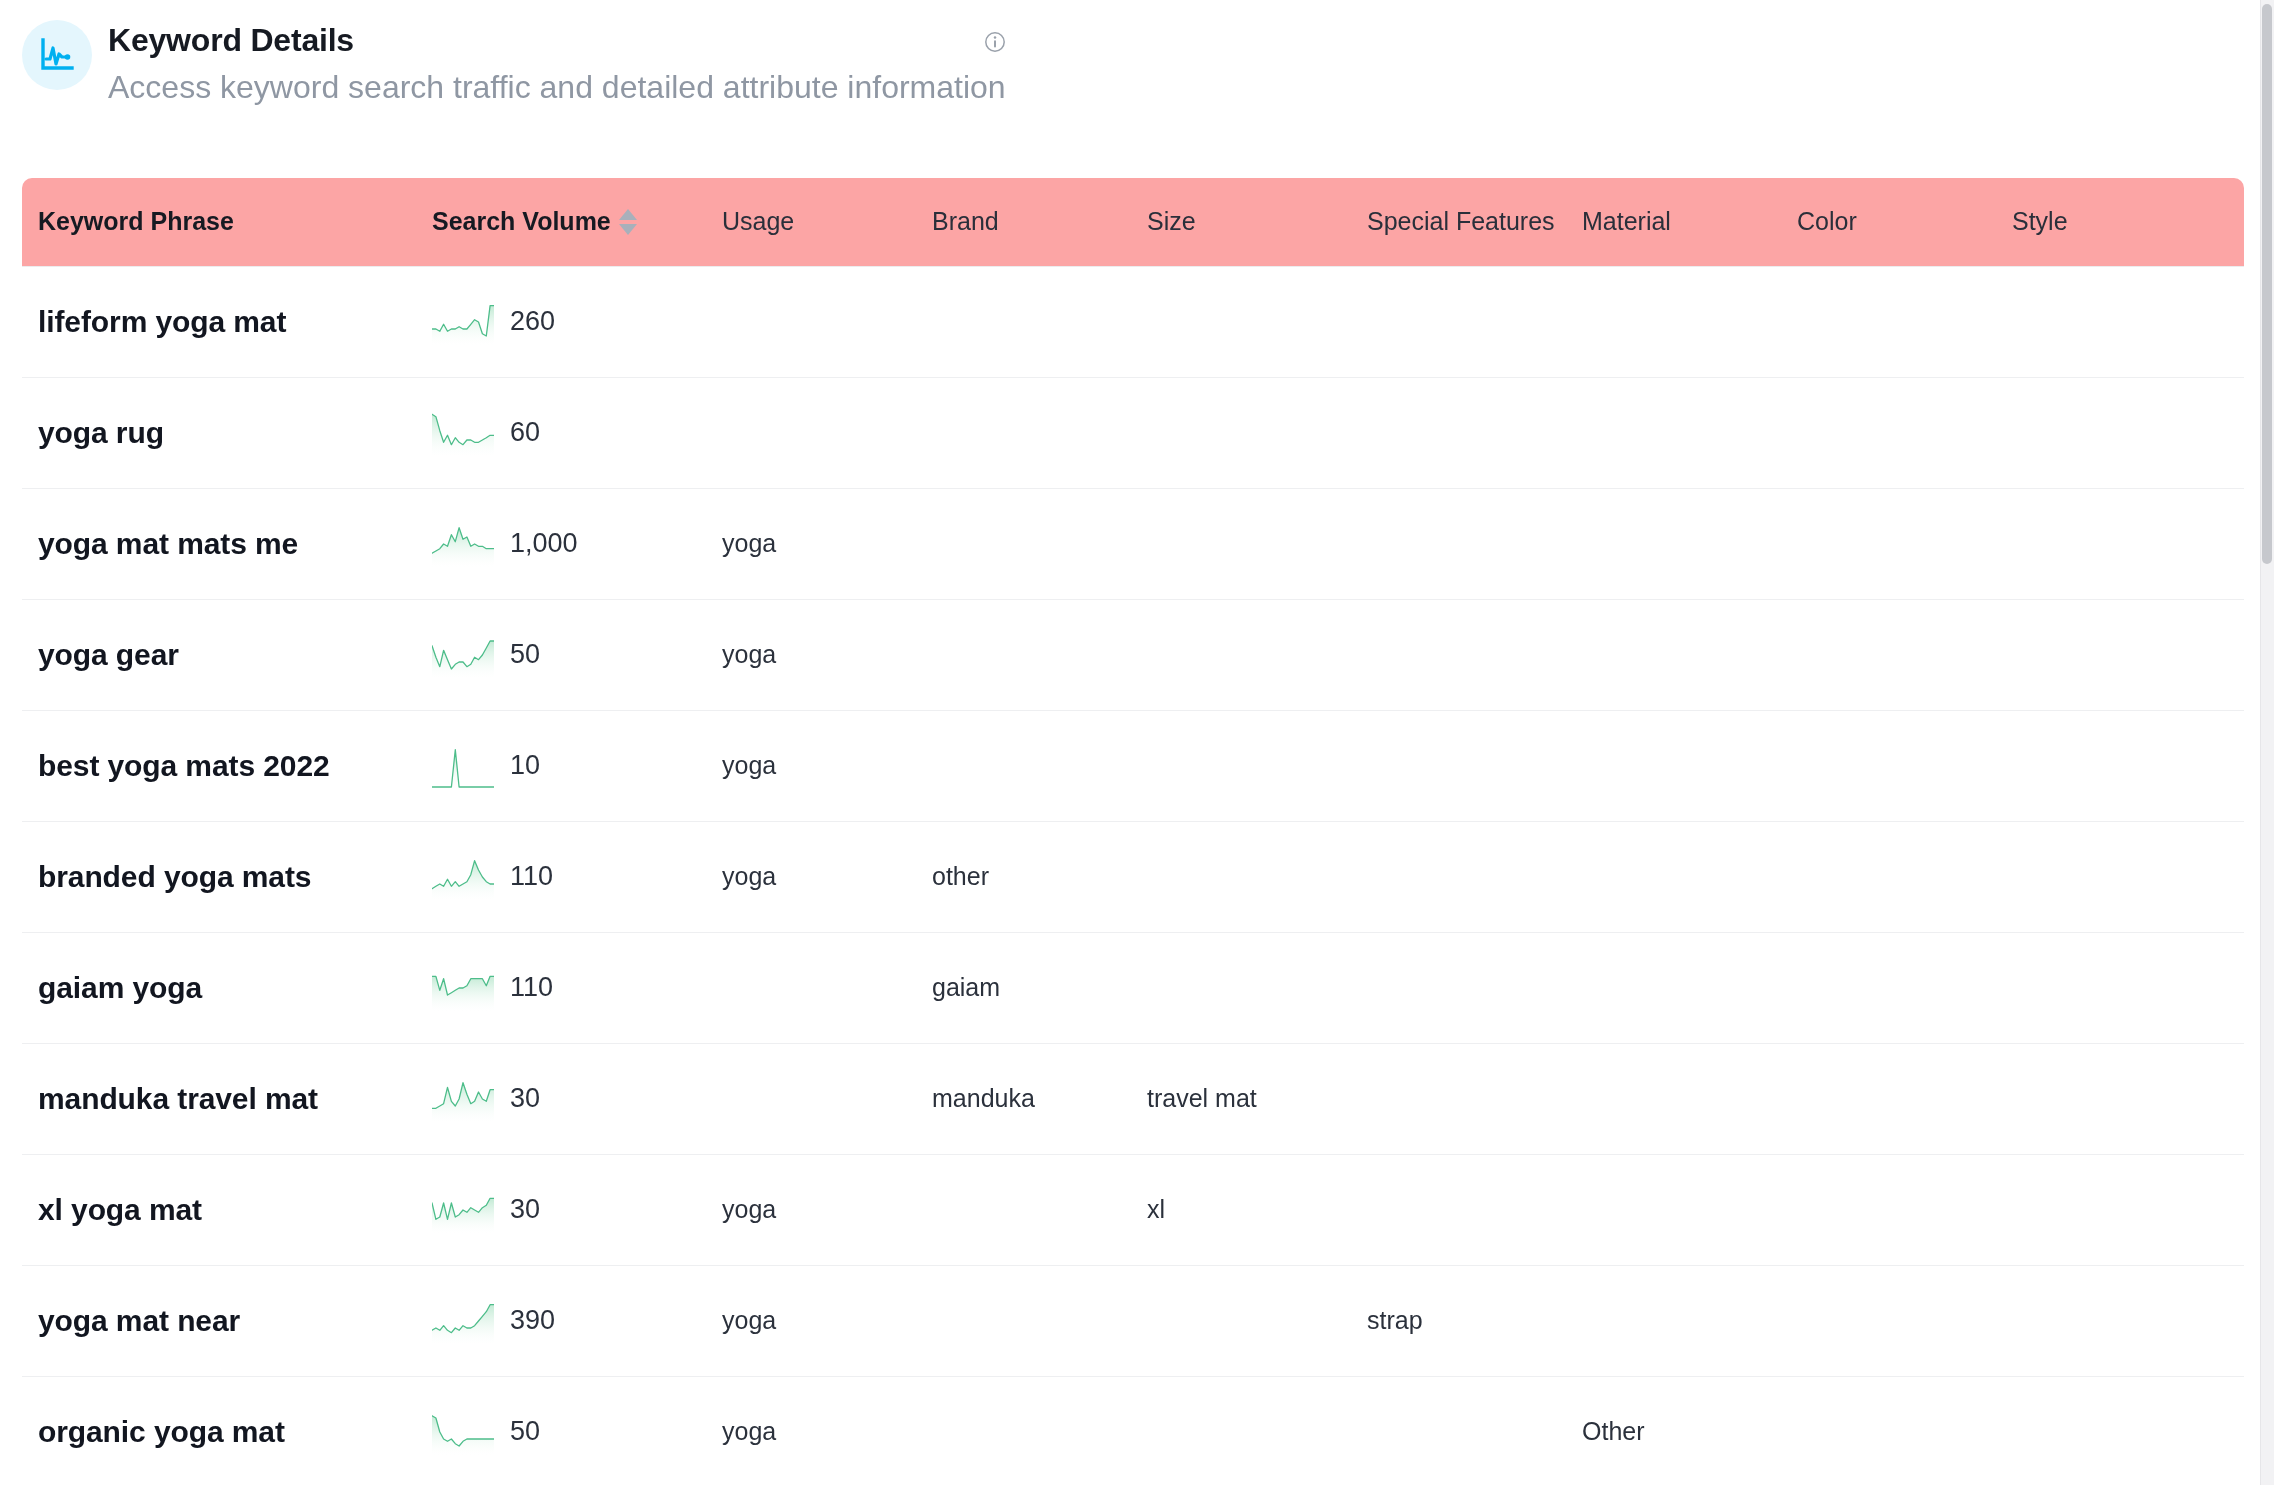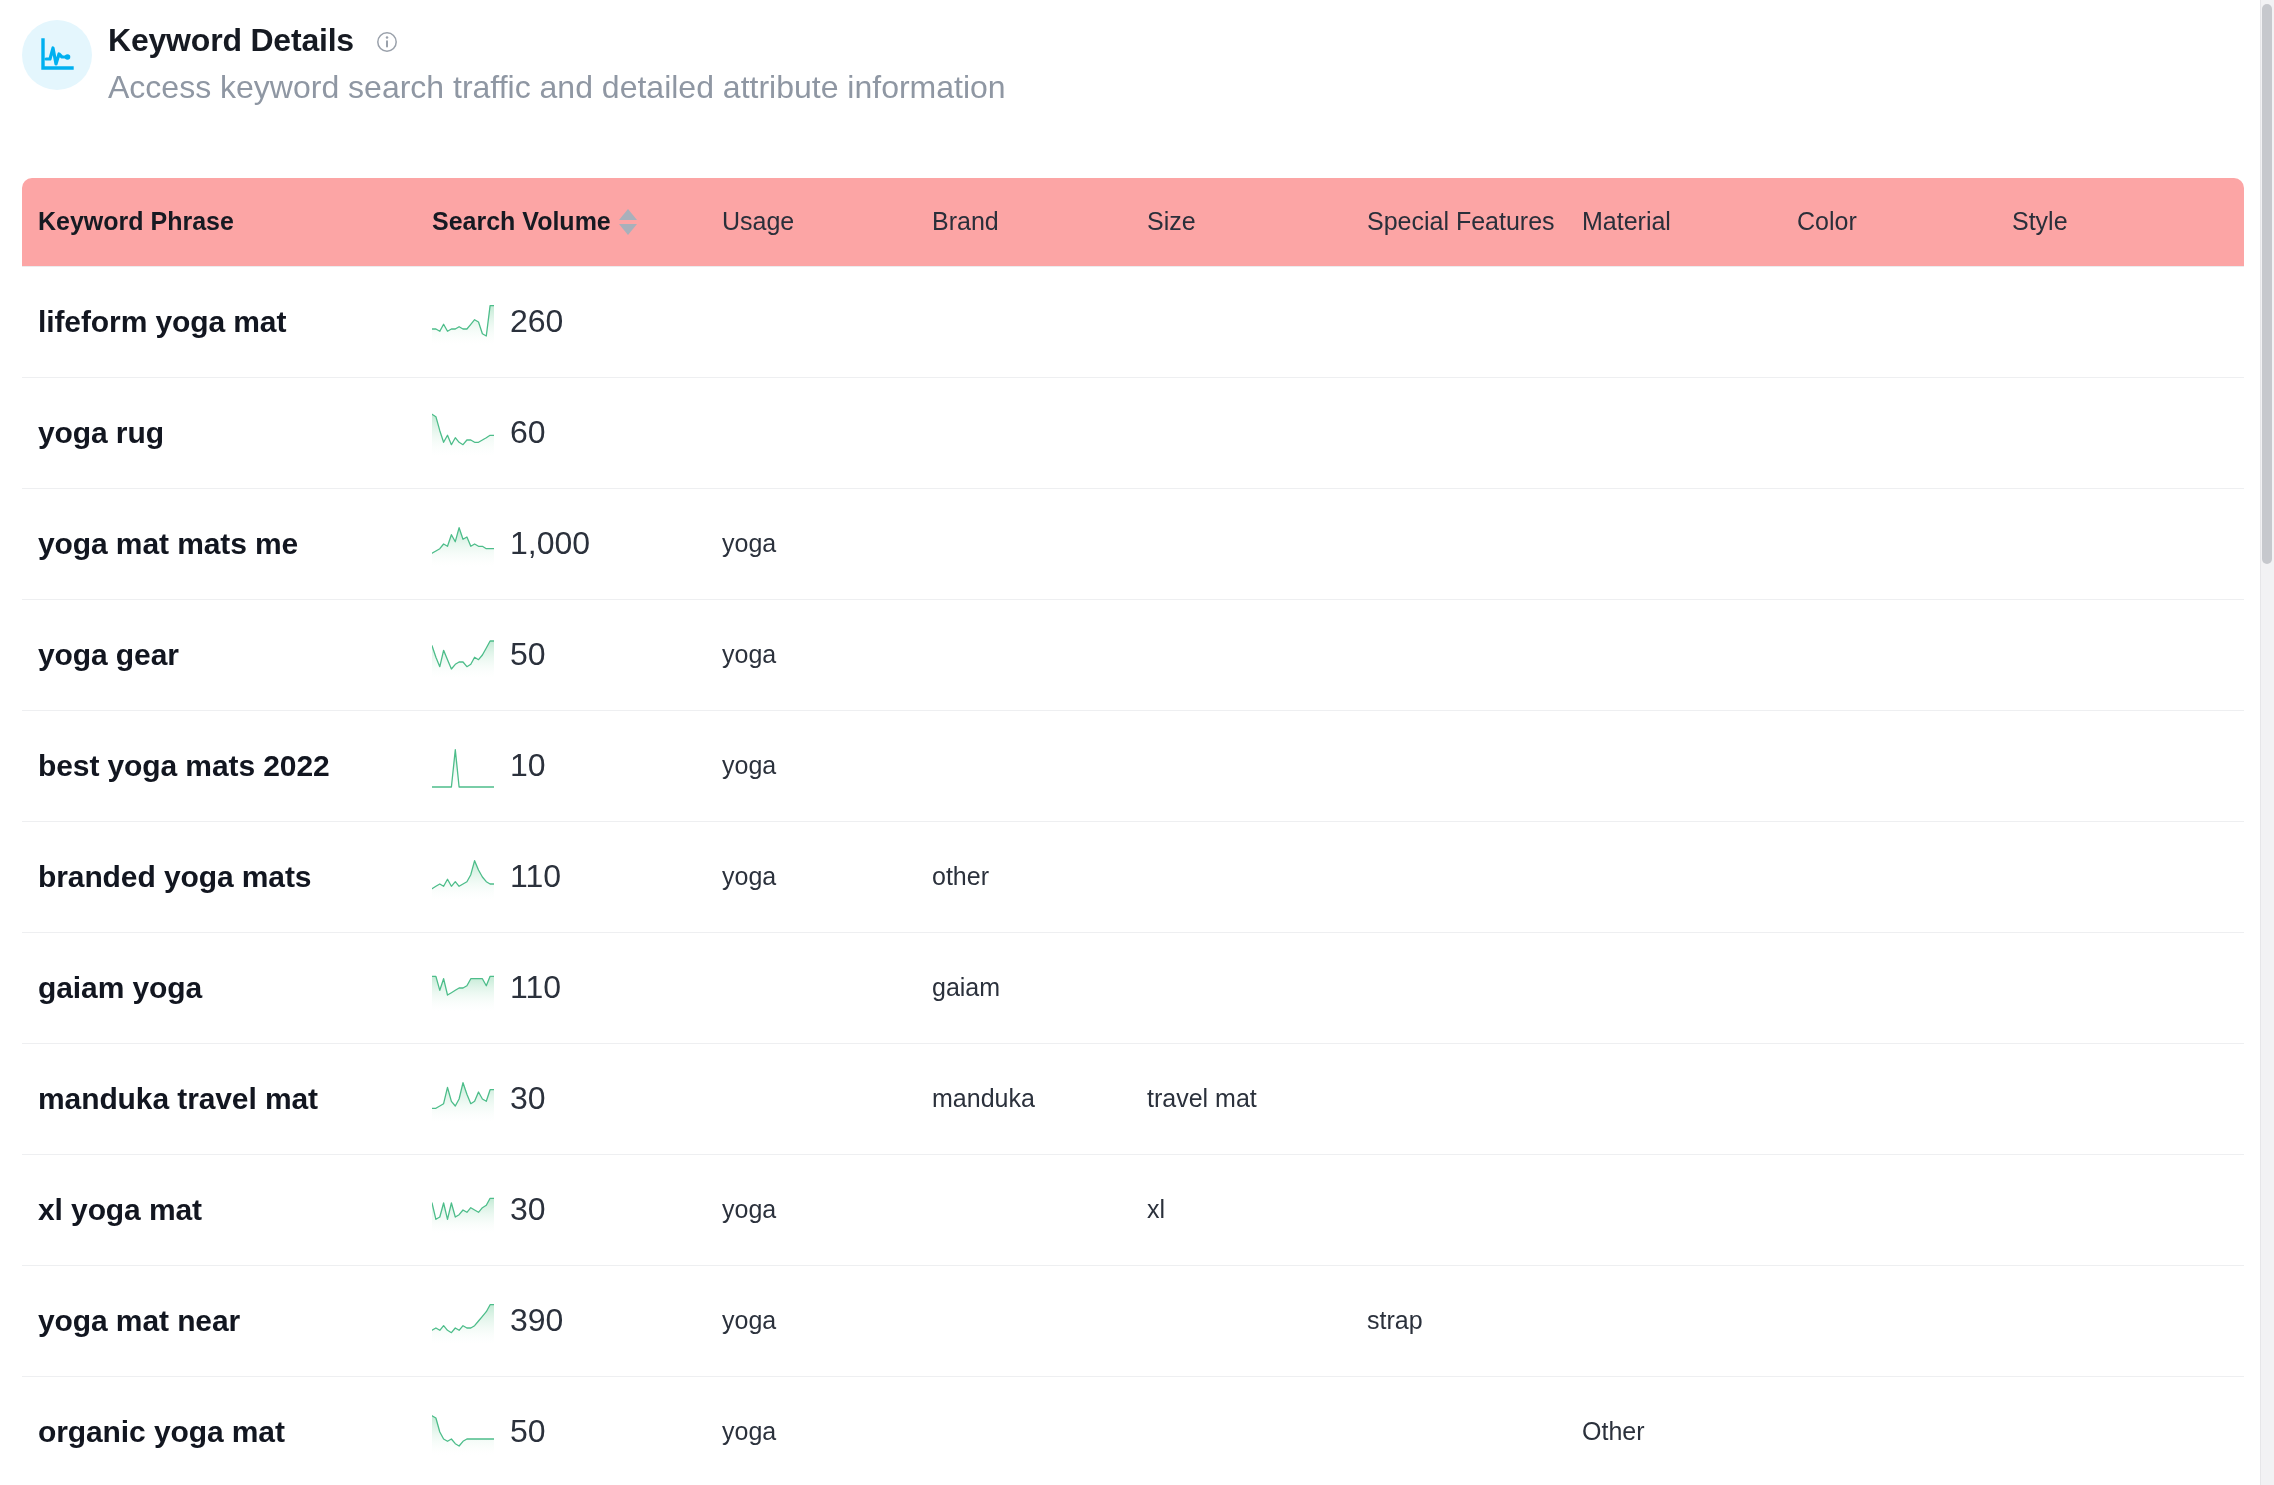--- a/index.html
+++ b/index.html
@@ -14,21 +14,21 @@
   
   .page-header { display: flex; align-items: flex-start; padding: 18px 0 0 22px; }
   .header-icon-wrap {
     width: 70px; height: 70px; border-radius: 50%;
     background: #e4f6fd; flex: 0 0 70px;
     display: flex; align-items: center; justify-content: center;
     margin-top: 2px;
   }
   .header-icon-wrap svg { display:block; }
   .header-text { margin-left: 16px; padding-top: 4px; }
-  .title-row { display: flex; align-items: center; gap: 22px; }
+  .title-row { display: flex; align-items: center; gap: 22px; justify-content: space-between; }
   .page-title {
     font-size: 32px; font-weight: bold; color: #161a22;
     letter-spacing: -0.2px; line-height: 1.15;
   }
   .info-icon { width: 22px; height: 22px; display:block; margin-top:4px; }
   .page-subtitle {
     font-size: 32px; color: #8f97a3; margin-top: 8px; line-height: 1.25;
     font-weight: 400;
   }
 
@@ -68,21 +68,21 @@
   tbody td {
     font-size: 25px; color: #2b313c; font-weight: 400;
     height: 111px; vertical-align: middle; padding: 0;
   }
   tbody td.c-kw {
     font-weight: bold; color: #121620; padding-left: 16px;
     font-size: 30px; letter-spacing: -0.1px;
   }
   .vol-cell { display: flex; align-items: center; gap: 16px; }
   .spark { width: 62px; height: 46px; display:block; flex:0 0 62px; }
-  .vol-num { font-size: 32px; color: #2b313c; }
+  .vol-num { font-size: 27px; color: #2b313c; }
 
   
   .scrollbar-track {
     position: absolute; right: 0; top: 0; width: 14px; height: 1485px;
     background: #f2f2f4; border-left: 1px solid #e6e6e9;
   }
   .scrollbar-thumb {
     position: absolute; right: 2px; top: 4px; width: 10px; height: 560px;
     background: #c6c8cd; border-radius: 5px;
   }

